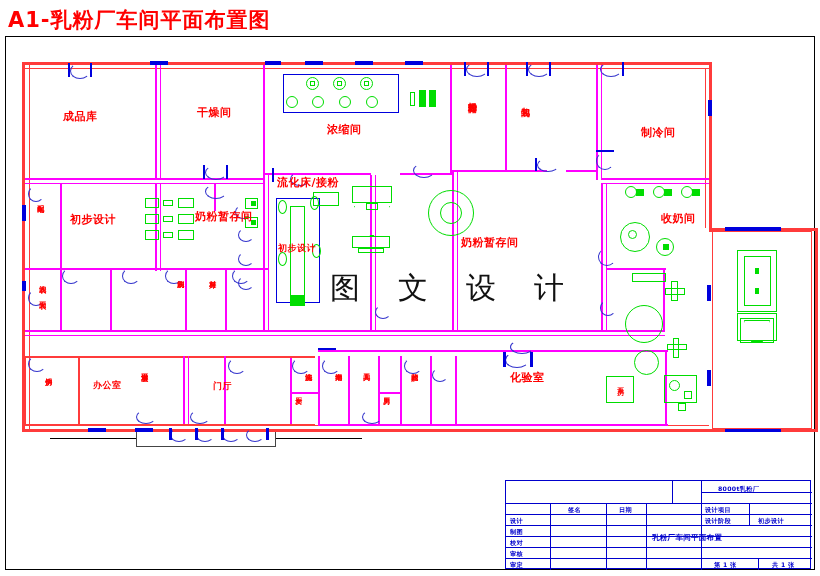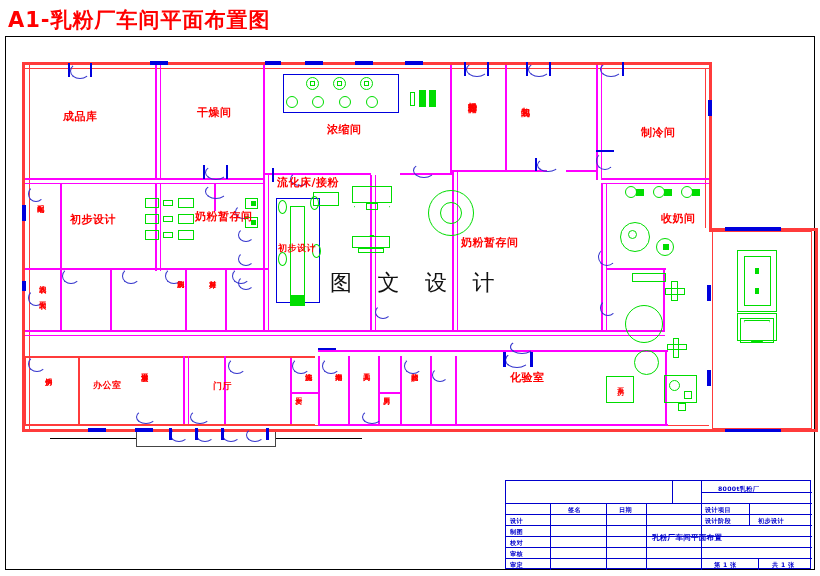--- a/index.html
+++ b/index.html
@@ -27,22 +27,22 @@
   .eqc{position:absolute;border:1.2px solid #00dd00;border-radius:50%;box-sizing:border-box;}
   .eqb{position:absolute;border:1.2px solid #0000dd;box-sizing:border-box;}
 
   
   .rlab{position:absolute;color:#ff0000;font-size:11px;line-height:1.05;
     white-space:nowrap;font-weight:bold;letter-spacing:.5px;}
   .rlab.s{font-size:9px;}
   .rlab.xs{font-size:7px;letter-spacing:0;}
   .rlab.v{writing-mode:vertical-rl;text-orientation:upright;white-space:nowrap;}
 
-  .watermark{position:absolute;left:330px;top:268px;font-size:22px;color:#111;
-    letter-spacing:10px;font-family:Liberation Serif, serif;}
+  .watermark{position:absolute;left:330px;top:268px;font-size:30px;color:#111;
+    letter-spacing:10px;font-family:Liberation Mono, monospace;}
 
   
   .swing{position:absolute;border:1.1px solid #3333cc;border-radius:50%;
     border-top-color:transparent;border-right-color:transparent;box-sizing:border-box;
     background:transparent;}
 
   
   .tb{position:absolute;left:505px;top:480px;width:306px;height:89px;
     border:1.2px solid #0000cc;box-sizing:border-box;color:#0000cc;font-size:6px;}
   .tb .vl{position:absolute;background:#0000cc;}

